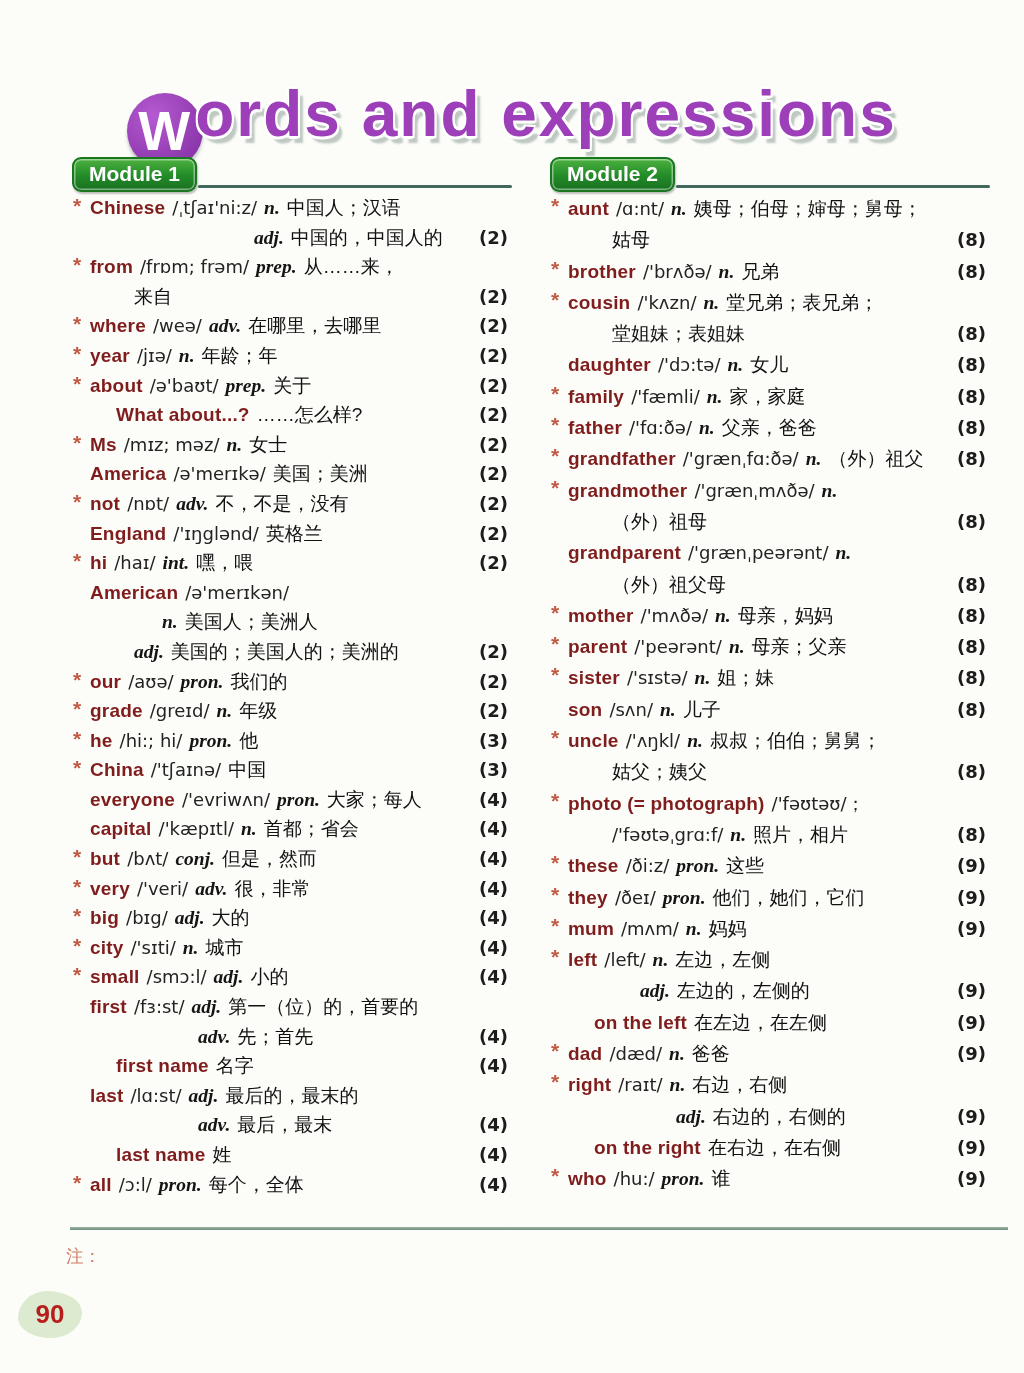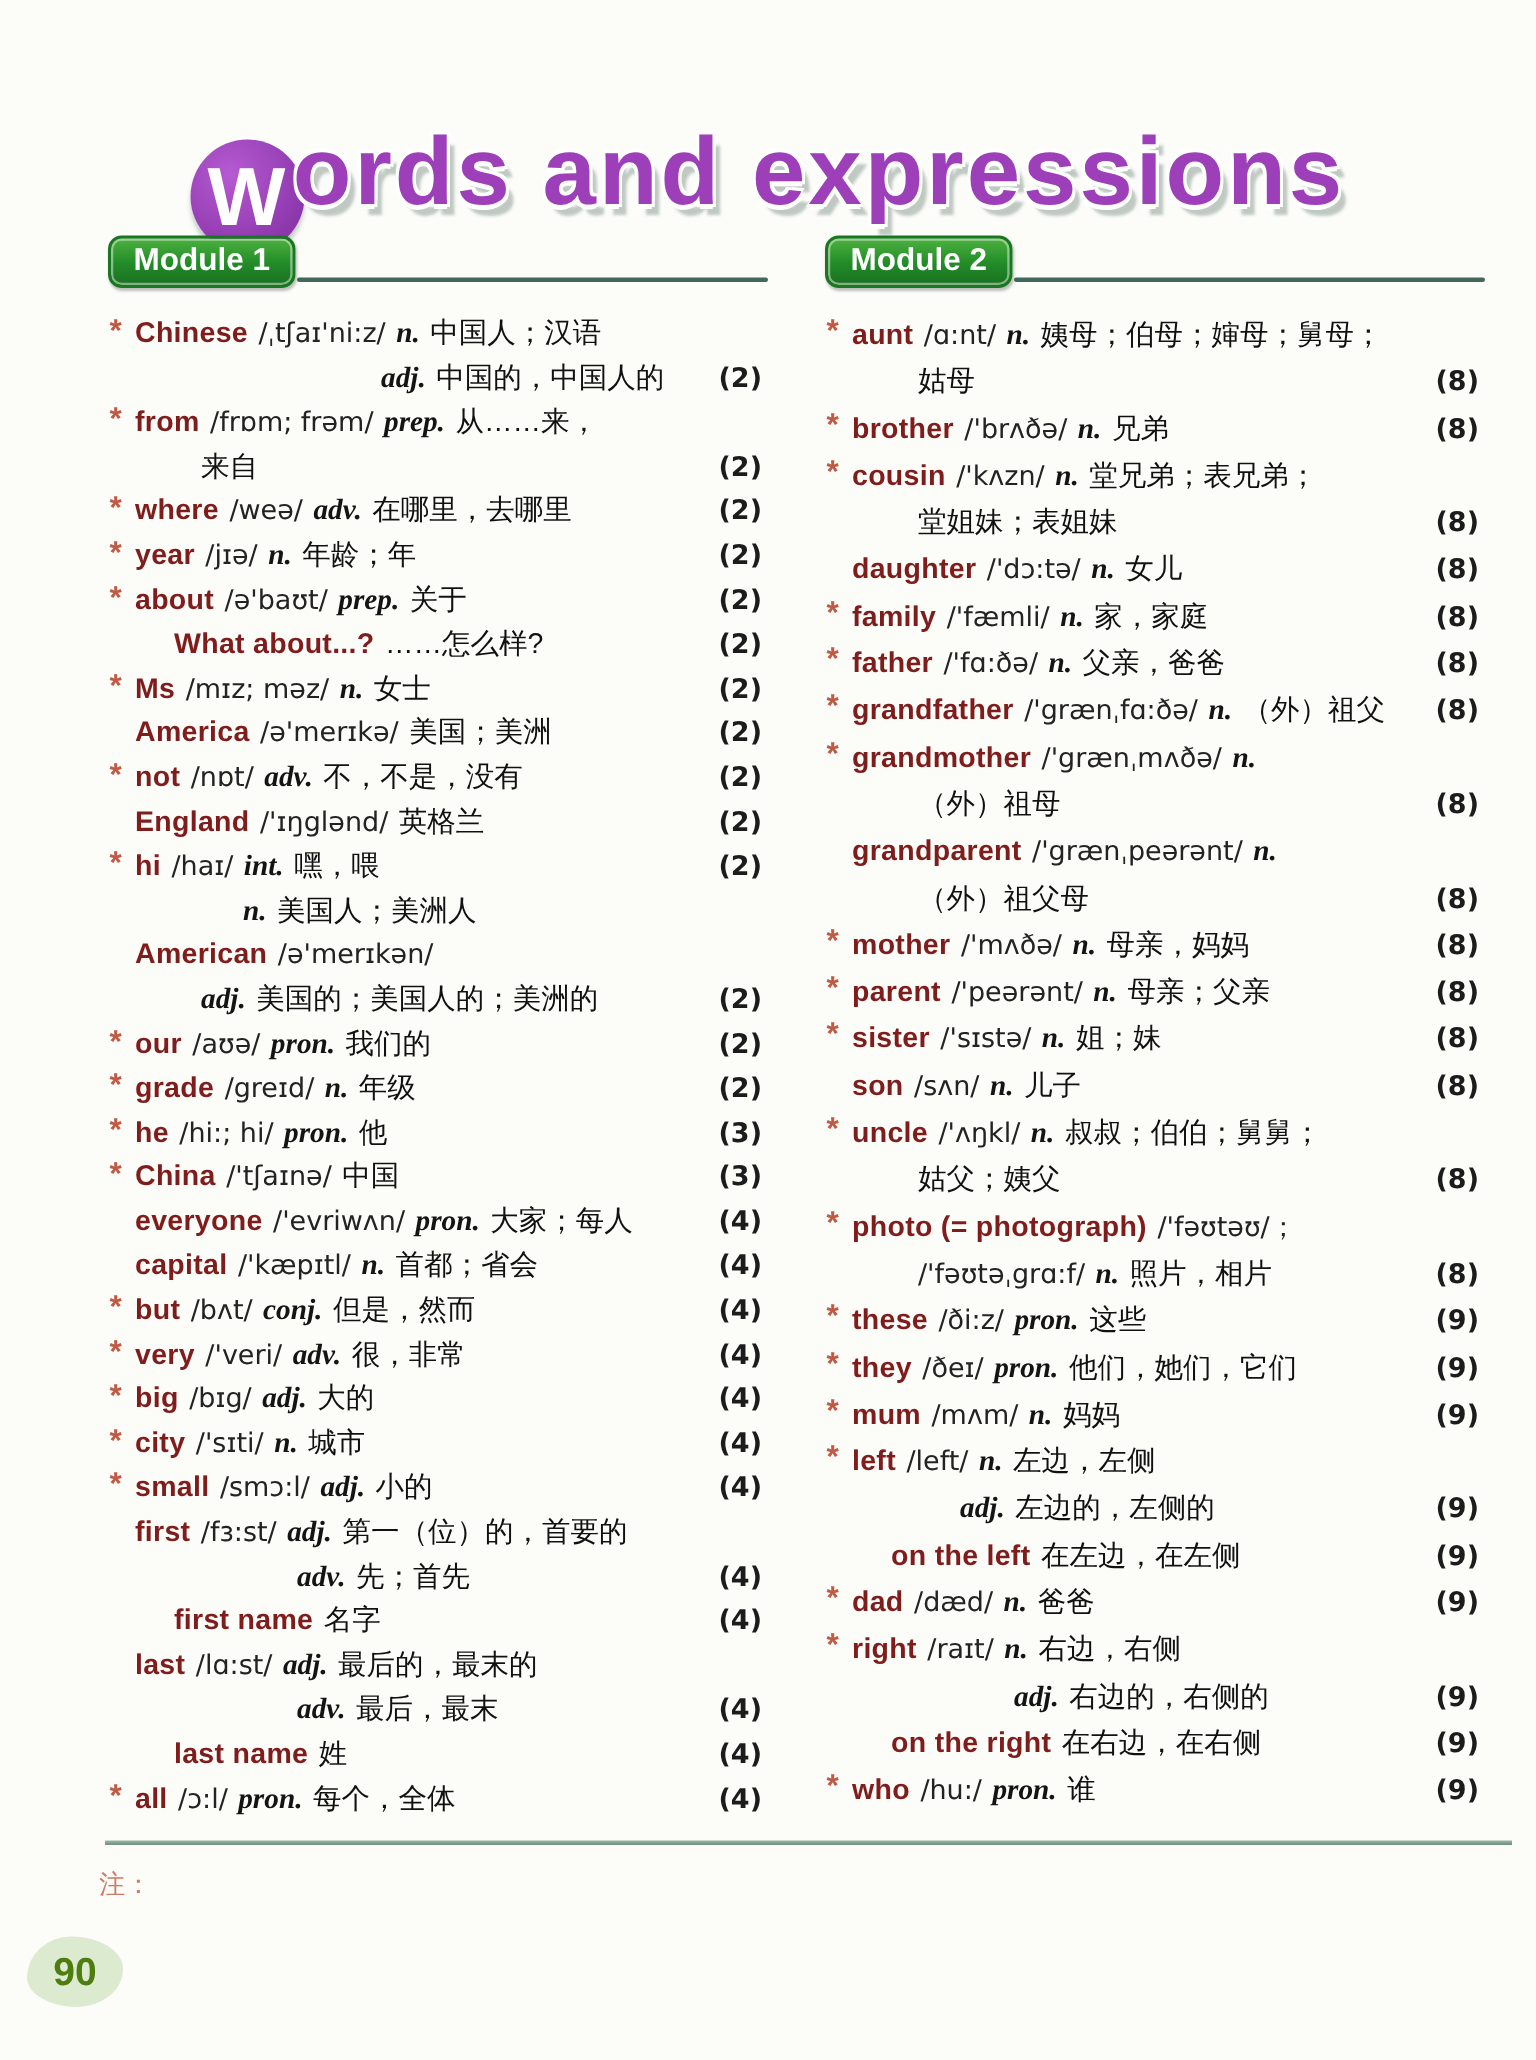--- a/index.html
+++ b/index.html
@@ -10,21 +10,21 @@
          font-size:64px;letter-spacing:2px;color:var(--title_purple,#9c3fb8);
          text-shadow:2px 2px 0 #fff,-2px -2px 0 #fff,2px -2px 0 #fff,-2px 2px 0 #fff,
                      0 3px 0 #fff,5px 7px 2px rgba(140,158,148,.55);}
   .w-circle{display:inline-flex;align-items:center;justify-content:center;vertical-align:-14px;
             width:76px;height:76px;margin-right:-8px;border-radius:50%;
             background:radial-gradient(circle at 35% 30%,#b65ad2,var(--title_purple_dark,#7d2a9e));
             color:#fff;font-size:55px;text-shadow:none;box-shadow:0 4px 3px rgba(140,158,148,.5);}
   
   .columns{position:absolute;top:157px;left:72px;display:flex;gap:42px;}
   .col{width:436px;}
-  .module-header{position:relative;height:34px;margin-bottom:17px;}
+  .module-header{position:relative;height:34px;margin-bottom:2px;}
   .module-badge{display:inline-block;position:relative;z-index:1;
                 background:linear-gradient(#4cb13f,var(--badge_green,#228b28) 55%,#1a7020);
                 color:#fff;font-weight:bold;font-size:21px;padding:3px 15px 4px;
                 border-radius:9px;border:2px solid var(--badge_green_dark,#19771f);
                 box-shadow:inset 0 0 0 1.5px rgba(255,255,255,.45),1px 2px 2px rgba(0,0,0,.25);}
   .module-rule{position:absolute;left:126px;right:-4px;bottom:3px;height:3px;
                background:var(--rule_green,#41685a);border-radius:2px;}
   
   .line{position:relative;display:flex;justify-content:space-between;align-items:baseline;
         font-size:19px;line-height:29.6px;white-space:nowrap;}
@@ -48,21 +48,21 @@
   
   .divider{position:absolute;top:1227px;left:70px;width:938px;height:3px;
            background:linear-gradient(#9db5a6,#6f8f7d);}
   .note{position:absolute;top:1241px;left:66px;width:900px;display:flex;
         font-size:17.5px;line-height:30px;color:#1f1f1f;}
   .note-label{color:var(--note_label,#cf7a62);margin-right:10px;flex:0 0 auto;}
   .red-star{color:var(--star_red,#c05a44);font-weight:bold;padding:0 3px;}
   .page-number{position:absolute;top:1291px;left:18px;width:64px;height:47px;
                background:var(--page_blob,#dcead0);border-radius:46% 54% 48% 52%/58% 46% 54% 42%;
                display:flex;align-items:center;justify-content:center;
-               font-size:26px;font-weight:bold;color:#4d7c0f;}
+               font-size:26px;font-weight:bold;color:#b91c1c;}
 </style>
 </head>
 <body>
 
 <div class="page">
 
   <h1 class="title"><span class="w-circle">
         <span>W</span>
       </span><span>ords and expressions</span></h1>
 
@@ -124,25 +124,25 @@
           </div>
           <div class="line ind0">
             <span class="line-left"><span class="seg-word">England</span><span class="seg-phon">/'ɪŋglənd/</span><span class="seg-cn">英格兰</span></span>
             <span class="page-ref">(2)</span>
           </div>
           <div class="line ind0">
             <span class="star">*</span>
             <span class="line-left"><span class="seg-word">hi</span><span class="seg-phon">/haɪ/</span><span class="seg-pos">int.</span><span class="seg-cn">嘿，喂</span></span>
             <span class="page-ref">(2)</span>
           </div>
+          <div class="line ind0">
+            <span class="line-left"><span class="seg-word">American</span><span class="seg-phon">/ə'merɪkən/</span></span>
+          </div>
           <div class="line ind3">
             <span class="line-left"><span class="seg-pos">n.</span><span class="seg-cn">美国人；美洲人</span></span>
-          </div>
-          <div class="line ind0">
-            <span class="line-left"><span class="seg-word">American</span><span class="seg-phon">/ə'merɪkən/</span></span>
           </div>
           <div class="line ind2">
             <span class="line-left"><span class="seg-pos">adj.</span><span class="seg-cn">美国的；美国人的；美洲的</span></span>
             <span class="page-ref">(2)</span>
           </div>
           <div class="line ind0">
             <span class="star">*</span>
             <span class="line-left"><span class="seg-word">our</span><span class="seg-phon">/aʊə/</span><span class="seg-pos">pron.</span><span class="seg-cn">我们的</span></span>
             <span class="page-ref">(2)</span>
           </div>

